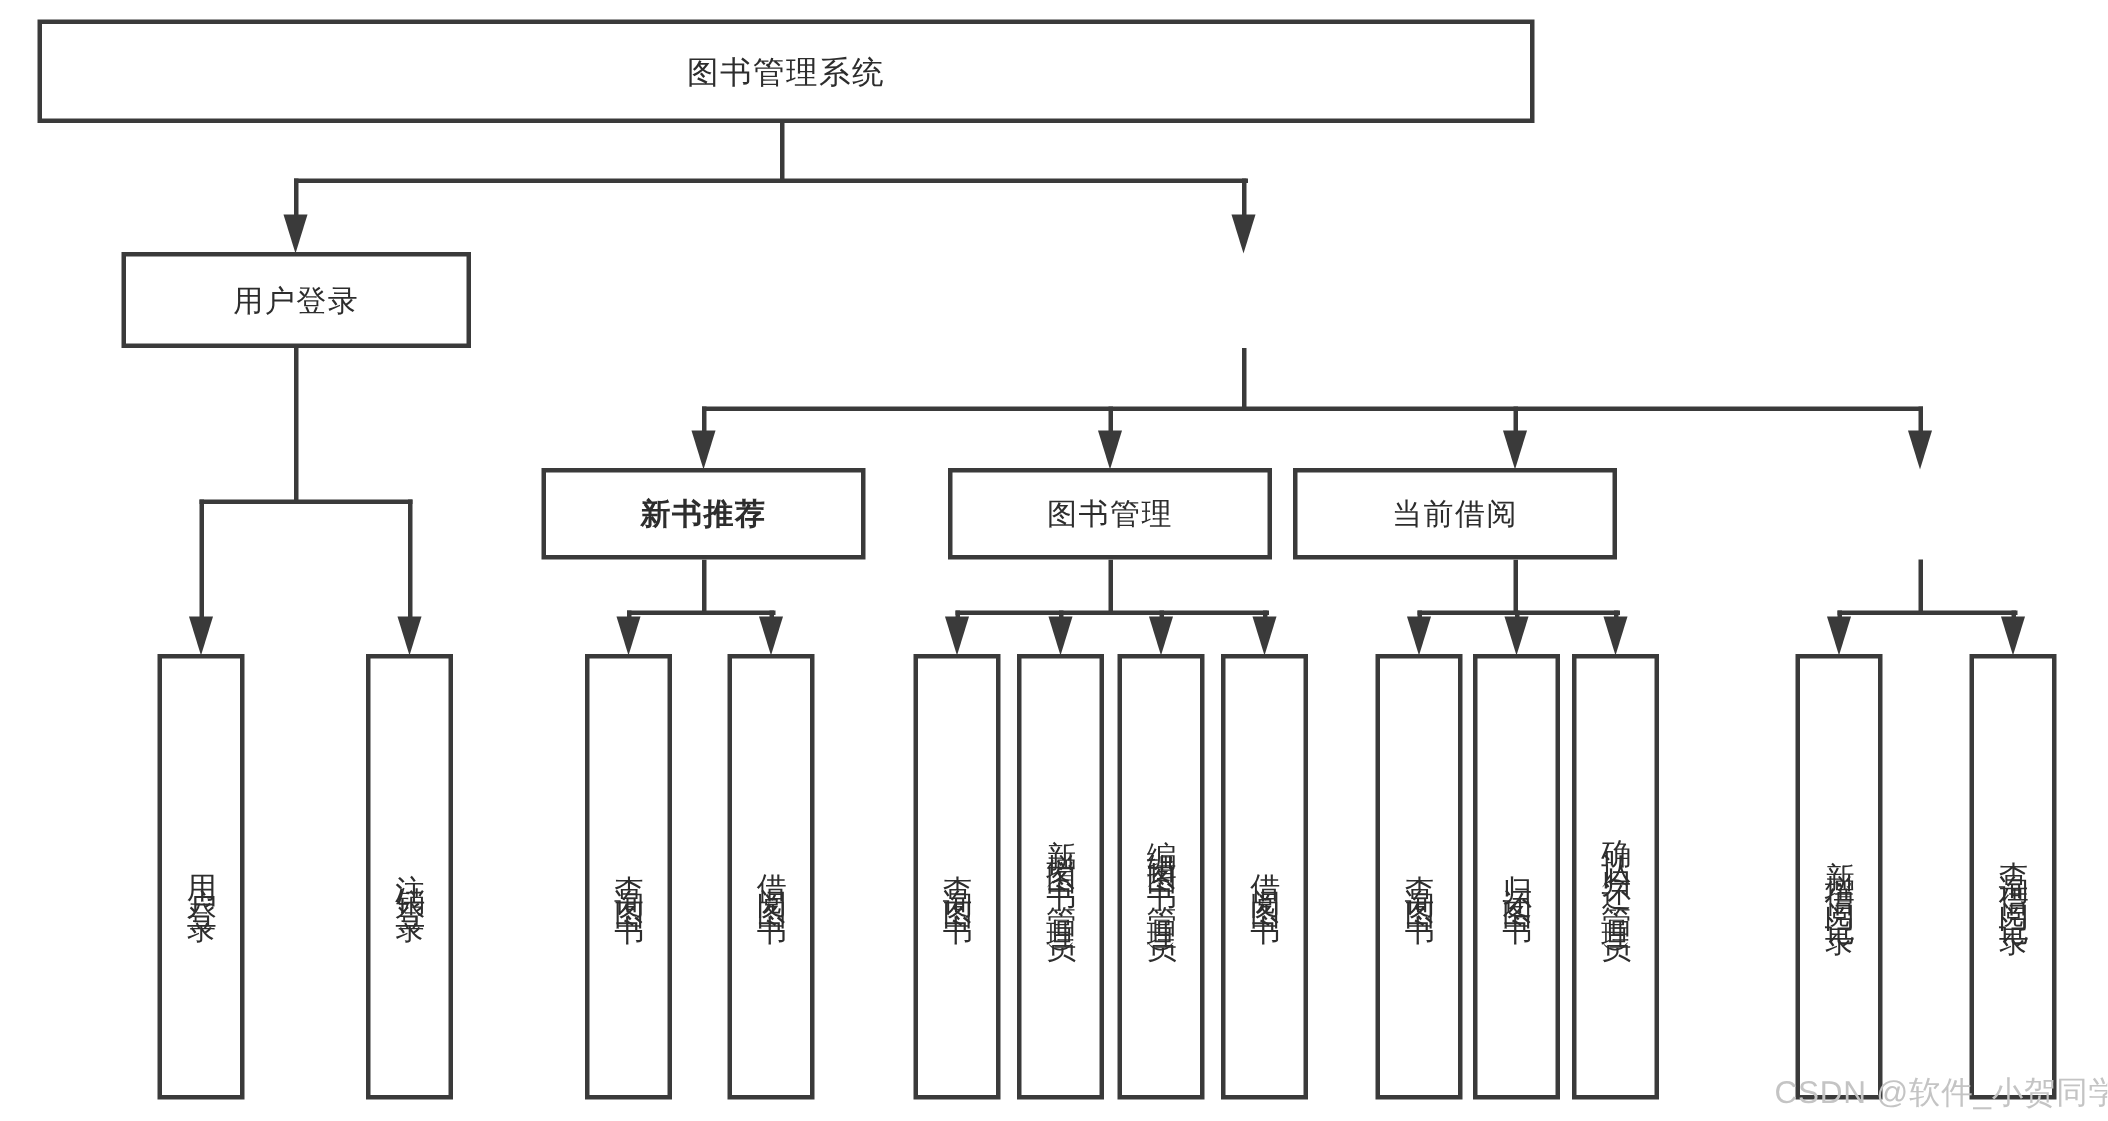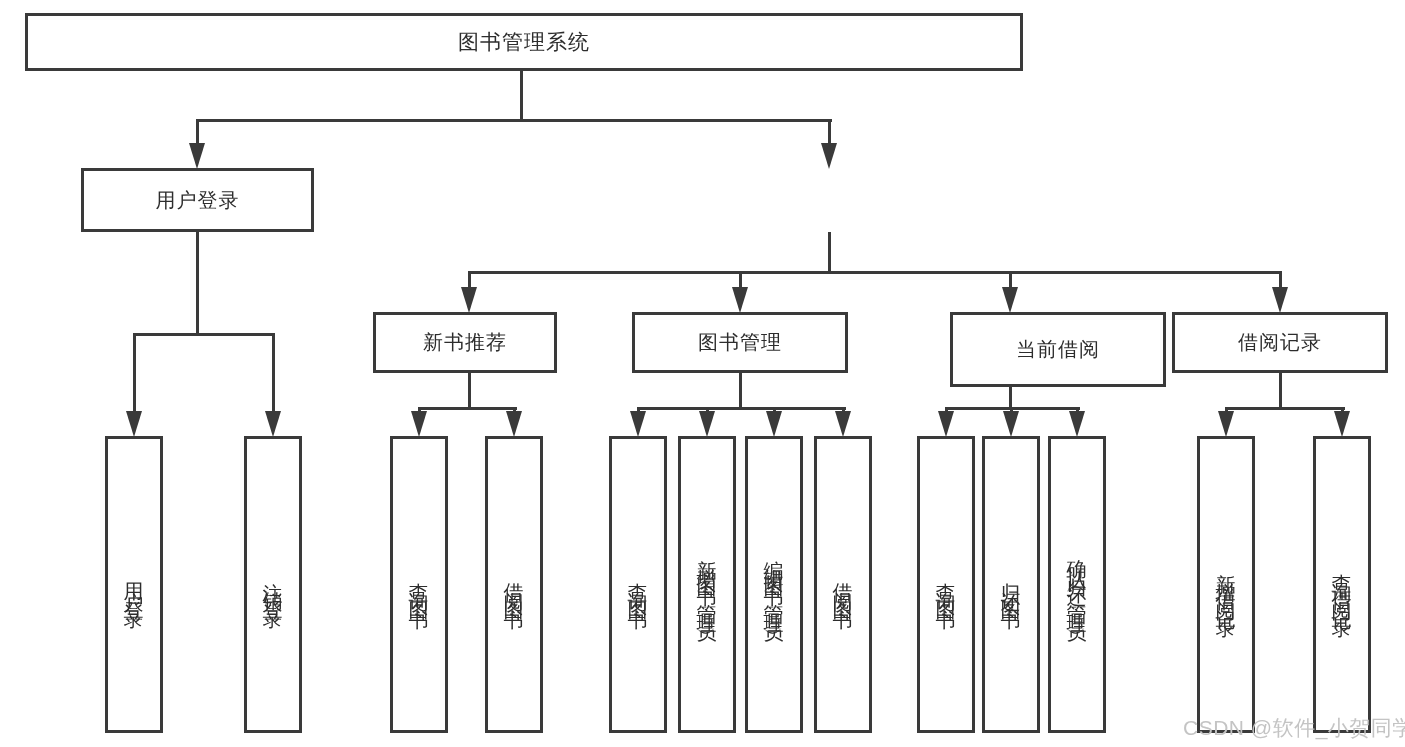--- a/index.html
+++ b/index.html
@@ -71,28 +71,27 @@
     white-space: nowrap;
     z-index: 5;
     letter-spacing: 0.5px;
   }
 </style>
 </head>
 <body>
 
 <div class="canvas">
 
-  <div class="node title" style="left:25px; top:13px; width:998px; height:58px;">图书管理系统</div>
+  <div class="node title" style="left:25px; top:13px; width:998px; height:69px;">图书管理系统</div>
 
   <div class="node" style="left:81px; top:168px; width:233px; height:64px;">用户登录</div>
 
-  <div class="node" style="left:373px; top:312px; width:184px; height:61px;">新书推荐</div>
+  <div class="node" style="left:361px; top:312px; width:216px; height:61px;font-weight:bold;">新书推荐</div>
   <div class="node" style="left:632px; top:312px; width:216px; height:61px;">图书管理</div>
-  <div class="node" style="left:950px; top:312px; width:216px; height:75px;">当前借阅</div>
-  <div class="node" style="left:1172px; top:312px; width:216px; height:61px;">借阅记录</div>
+  <div class="node" style="left:862px; top:312px; width:216px; height:61px;">当前借阅</div>
 
   <div class="leaf" style="left:105px;">
     <span class="vtext">用户登录</span>
   </div>
   <div class="leaf" style="left:244px;">
     <span class="vtext">注销登录</span>
   </div>
 
   <div class="leaf" style="left:390px;">
     <span class="vtext">查询图书</span>

